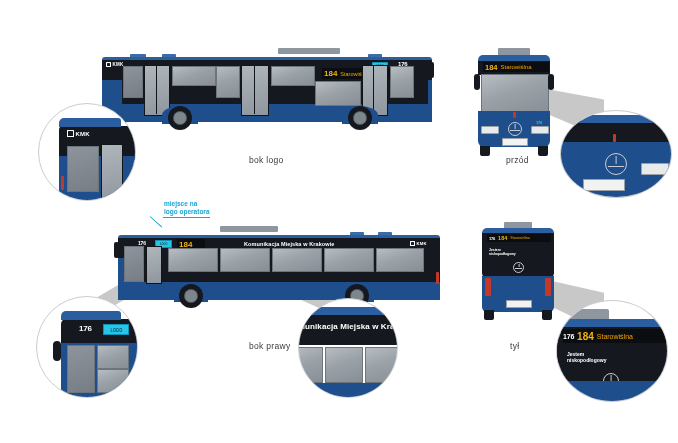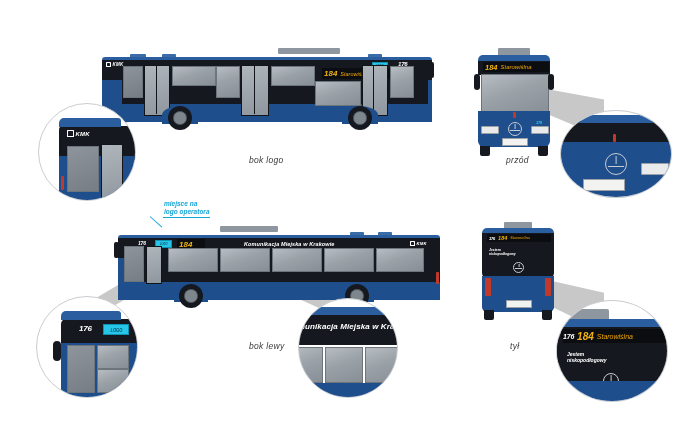--- a/index.html
+++ b/index.html
@@ -1,18 +1,18 @@
 <!DOCTYPE html>
 <html><head>
 <meta charset="utf-8">
 <style>
   html,body{margin:0;padding:0;background:#ffffff;}
   body{width:678px;height:443px;position:relative;overflow:hidden;
        font-family:"Liberation Sans",sans-serif;}
-  .stage{position:absolute;inset:0;font-style:italic;}
+  .stage{position:absolute;inset:0;}
 
   .caption{position:absolute;font-size:8.5px;color:#3b3b3b;letter-spacing:.3px;
            white-space:nowrap;}
 
   
   .bus{position:absolute;}
   .body-blue{position:absolute;background:#1f4e8c;}
   .band-dark{position:absolute;background:#15191f;}
   .roofline{position:absolute;background:#2b5e9e;}
   .acbox{position:absolute;background:#8e979f;border-radius:1px;}
@@ -249,21 +249,21 @@
   <div class="mag" style="left:298px;top:298px;width:98px;height:98px;">
     <div style="position:absolute;left:-10px;top:8px;width:120px;height:10px;background:#2b5e9e;"></div>
     <div style="position:absolute;left:-10px;top:16px;width:120px;height:30px;background:#15191f;"></div>
     <div class="banner" style="left:-12px;top:23px;font-size:8px;">Komunikacja Miejska w Krakowie</div>
     <div class="win" style="left:-8px;top:48px;width:30px;height:34px;"></div>
     <div class="win" style="left:26px;top:48px;width:36px;height:34px;"></div>
     <div class="win" style="left:66px;top:48px;width:38px;height:34px;"></div>
     <div style="position:absolute;left:-10px;top:84px;width:120px;height:18px;background:#1f4e8c;"></div>
   </div>
 
-  <div class="caption" style="left:249px;top:341px;">bok lewy</div>
+  <div class="caption" style="left:249px;top:341px;">bok prawy</div>
 
   <div class="cone" style="left:530px;top:276px;width:74px;height:56px;
               clip-path:polygon(0% 0%,0% 36%,100% 100%,100% 30%);"></div>
 
   <div class="bus" style="left:478px;top:222px;width:80px;height:100px;">
     <div class="acbox" style="left:26px;top:0px;width:28px;height:7px;"></div>
     <div style="position:absolute;left:4px;top:6px;width:72px;height:7px;background:#2b5e9e;border-radius:5px 5px 0 0;"></div>
     <div style="position:absolute;left:4px;top:11px;width:72px;height:46px;background:#15191f;border-radius:0 0 6px 6px;"></div>
     <div class="led" style="left:9px;top:12px;width:60px;height:8px;">
       <span class="vehno" style="position:relative;left:0;top:0;font-size:4px;">176</span>

